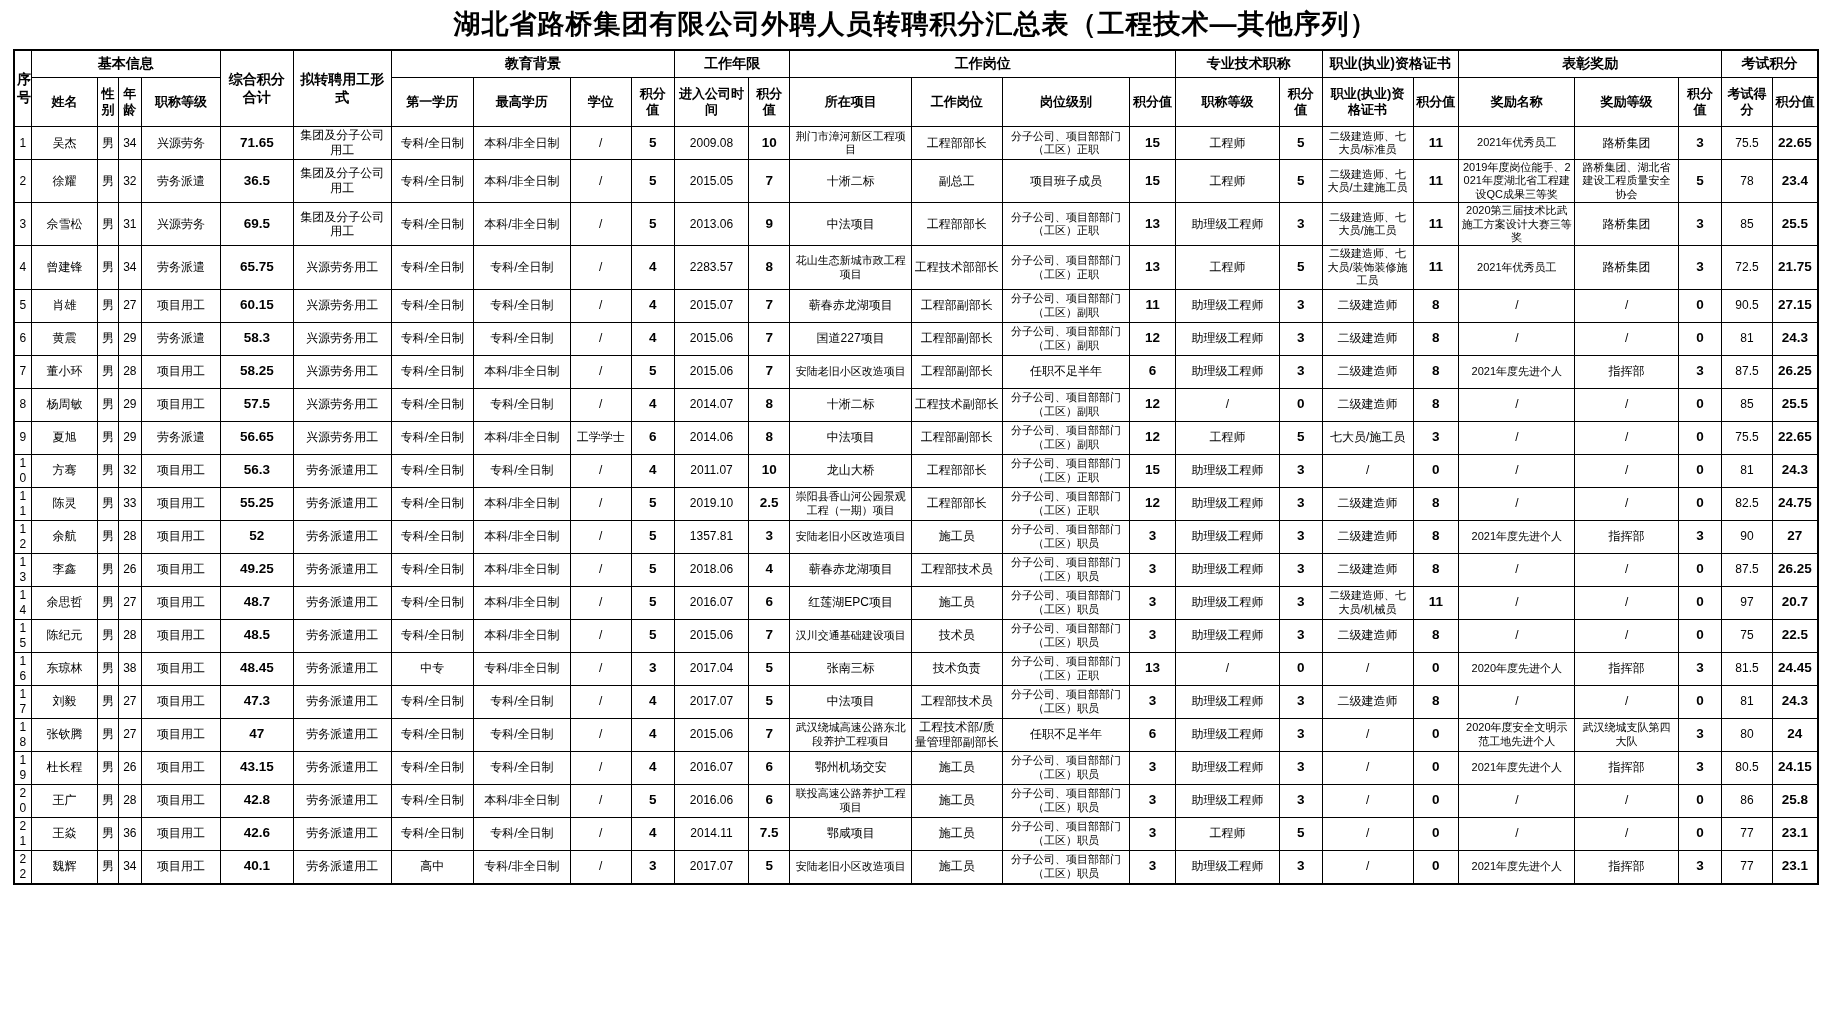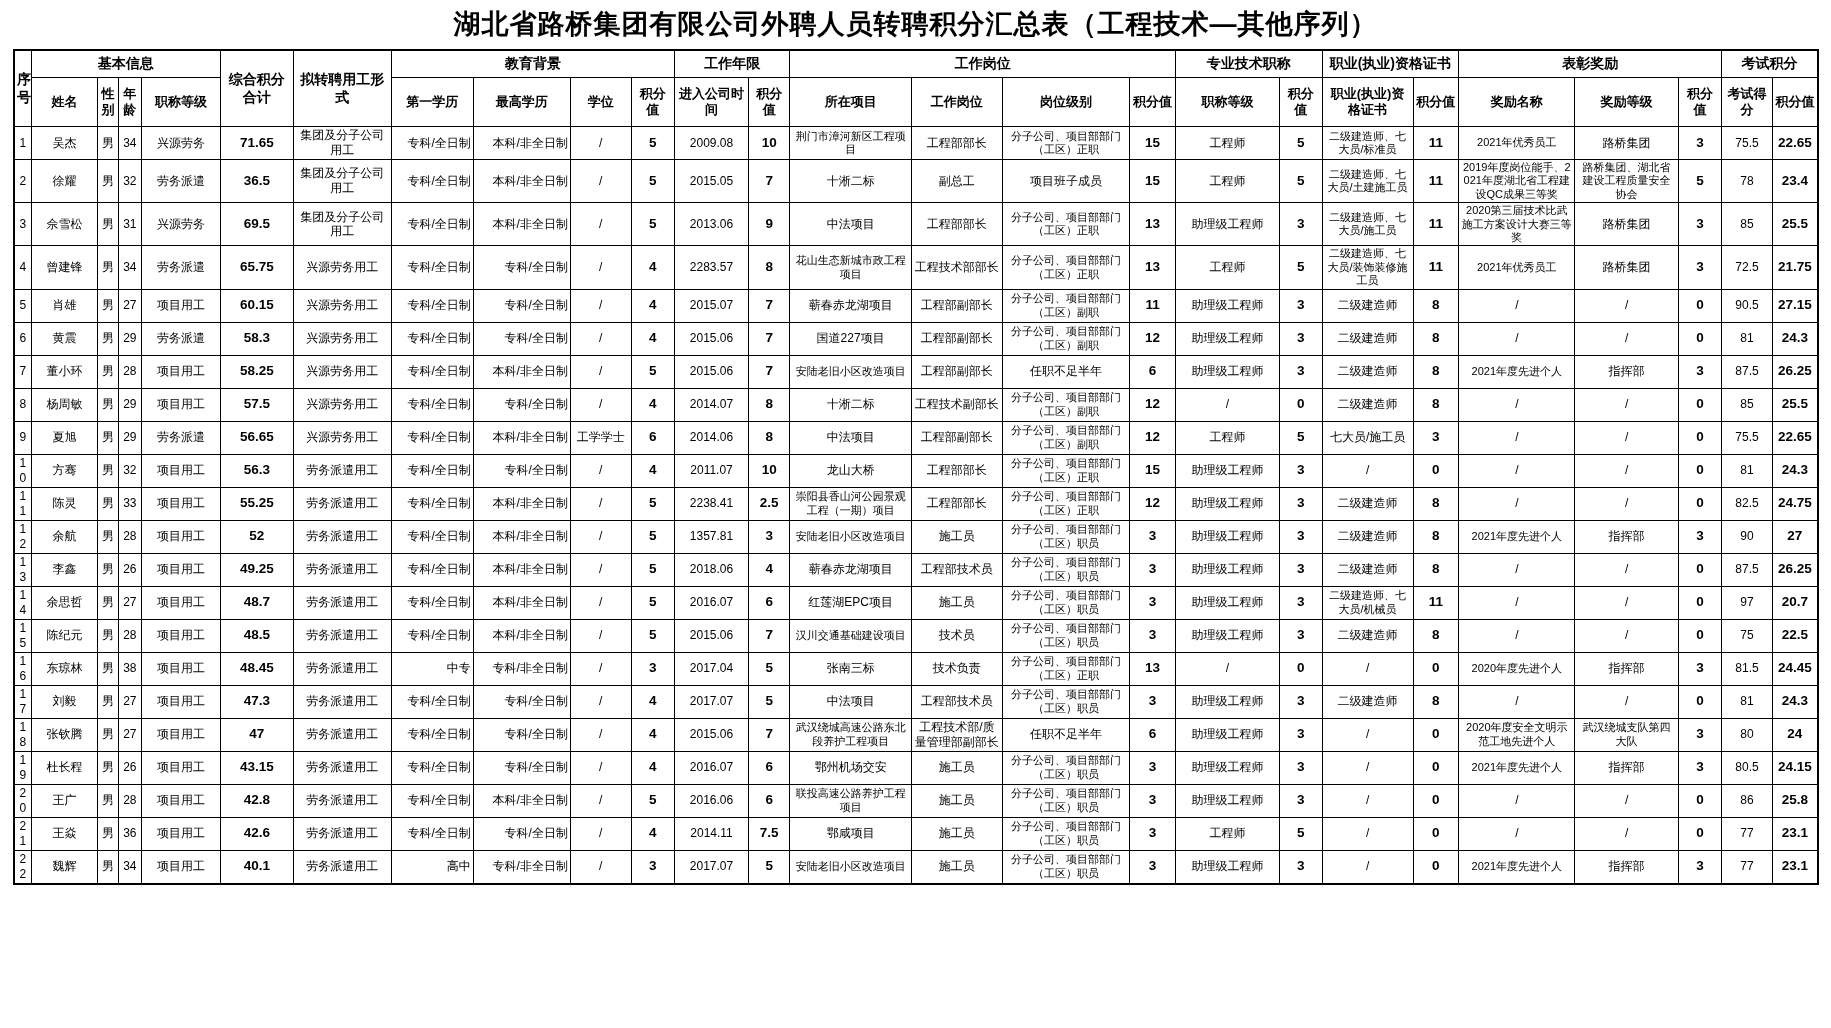--- a/index.html
+++ b/index.html
@@ -19,21 +19,21 @@
   }
   table.score th, table.score td{
     border:1px solid #000;text-align:center;vertical-align:middle;
     padding:1px 2px;word-break:break-all;line-height:1.22;
   }
   table.score thead th{font-weight:bold;font-size:14px;}
   thead tr.grp th{height:24px;}
   thead tr.sub th{height:46px;font-size:13px;}
   tbody td{font-size:12px;height:30px;}
   tbody td.bold{font-weight:bold;font-size:13.5px;}
-  tbody td.left{text-align:right;}
+  tbody td.left{text-align:center;}
   tbody td.sm{font-size:11px;}
 </style>
 </head>
 <body>
 
 <div class="sheet">
   <div class="title">湖北省路桥集团有限公司外聘人员转聘积分汇总表（工程技术—其他序列）</div>
   <table class="score">
     <colgroup>
         <col style="width: 17px;">
@@ -389,21 +389,21 @@
           <td>陈灵</td>
           <td>男</td>
           <td>33</td>
           <td>项目用工</td>
           <td class="bold">55.25</td>
           <td>劳务派遣用工</td>
           <td class="left">专科/全日制</td>
           <td class="left">本科/非全日制</td>
           <td>/</td>
           <td class="bold">5</td>
-          <td>2238.41</td>
+          <td>2019.10</td>
           <td class="bold">2.5</td>
           <td class="sm">崇阳县香山河公园景观工程（一期）项目</td>
           <td>工程部部长</td>
           <td class="sm">分子公司、项目部部门（工区）正职</td>
           <td class="bold">12</td>
           <td>助理级工程师</td>
           <td class="bold">3</td>
           <td>二级建造师</td>
           <td class="bold">8</td>
           <td>/</td>

